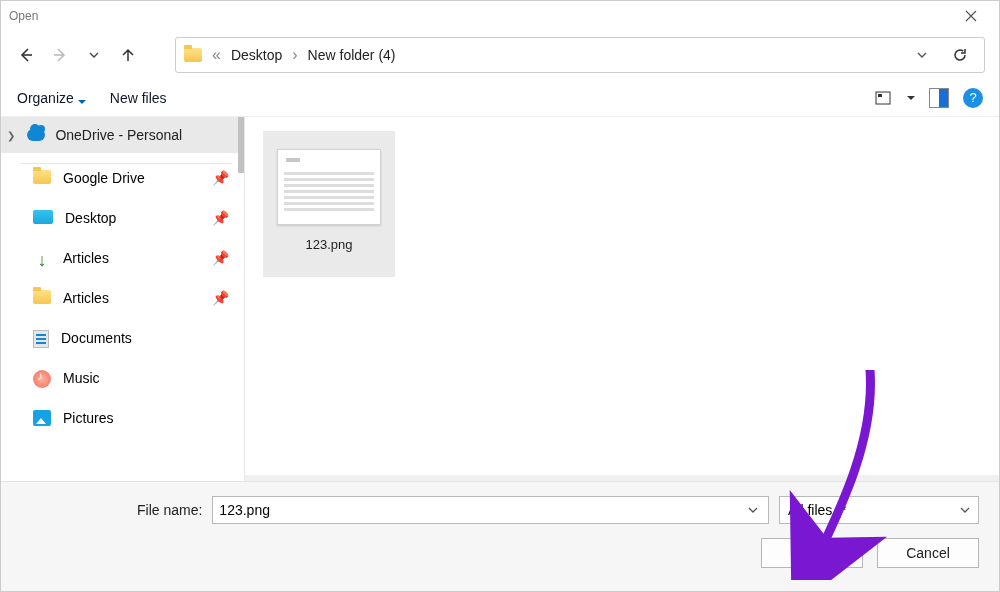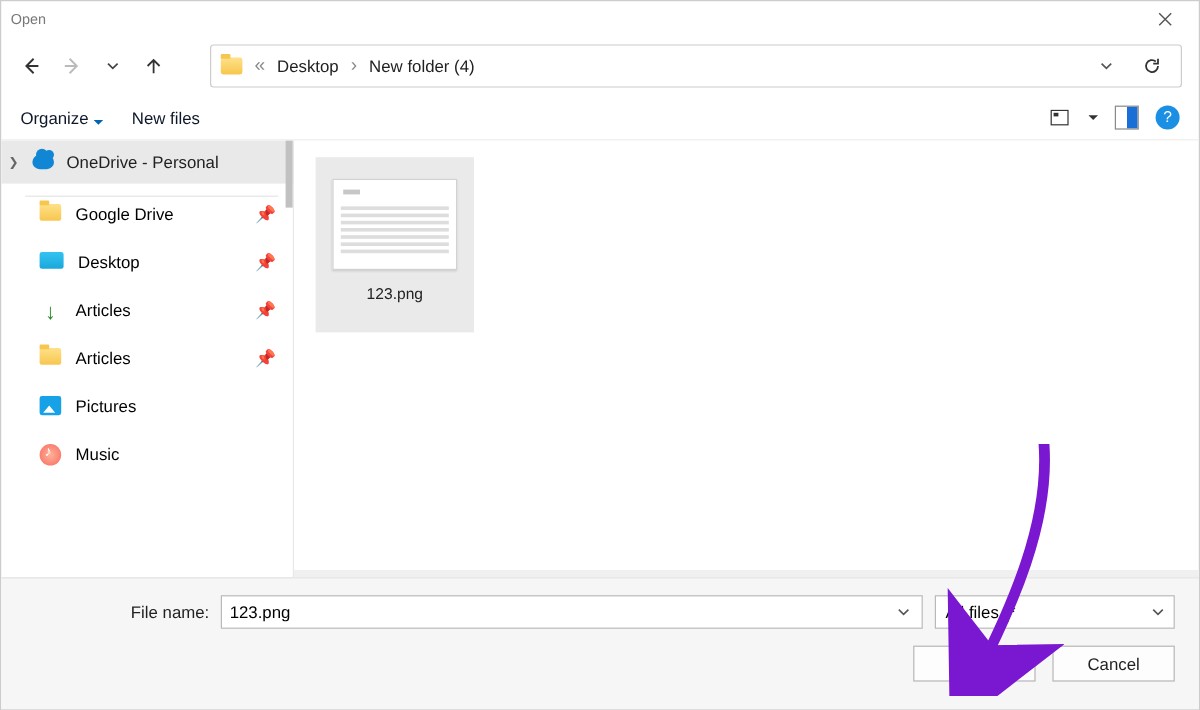--- a/index.html
+++ b/index.html
@@ -60,21 +60,21 @@
   .content { flex:1; position:relative; padding: 14px 18px; overflow:hidden; }
   .thumb { width:132px; height:146px; background:#eaeaea; display:flex; flex-direction:column; align-items:center; justify-content:flex-start; padding-top:18px; gap:12px; }
   .thumb .preview { width:104px; height:76px; background:#fff; border:1px solid #d2d2d2; box-shadow: 0 1px 2px rgba(0,0,0,.15); position:relative; padding:6px;}
   .thumb .preview .line { height:3px; background:#ddd; margin:3px 0; }
   .thumb .preview .hl1 { position:absolute; left:8px; top:8px; width:14px; height:4px; background:#c7c7c7; }
   .thumb .fname { font-size:13px; color:#222; }
   .scrollbar-bottom-content { position:absolute; left:0; right:0; bottom:0; height:6px; background:#f0f0f0; }
   
   .bottom { height: 110px; background:#f6f6f6; border-top:1px solid #e3e3e3; display:flex; flex-direction:column; padding: 14px 20px 14px 20px; gap:14px; }
   .fn-row { display:flex; align-items:center; gap:10px; }
-  .fn-label { font-size:14px; color:#222; margin-left:88px; }
+  .fn-label { font-size:14px; color:#222; margin-left:116px; }
   .fn-input-wrap { flex:1; height:28px; border:1px solid #b9b9b9; background:#fff; display:flex; align-items:center; padding:0 6px; }
   .fn-input-wrap input { border:none; outline:none; flex:1; font-size:14px; }
   .fn-drop { color:#555; padding:0 4px; }
   .filter-drop { width:200px; height:28px; border:1px solid #b9b9b9; background:#fff; display:flex; align-items:center; padding:0 8px; font-size:14px; }
   .filter-drop .dd { margin-left:auto; color:#555; }
   .btn-row { display:flex; gap:14px; margin-left:auto; }
   .btn { width:102px; height:30px; border:1px solid #b5b5b5; background:#fdfdfd; font-size:14px; display:flex; align-items:center; justify-content:center; color:#222;}
   
   .annotation-arrow { position:absolute; pointer-events:none; }
   svg { display:block; }
@@ -190,26 +190,30 @@
         <span class="ic-downloads">↓</span>
         <span>Articles</span>
         <span class="pin">📌</span>
       </div>
       <div class="side-q">
         <span class="ic-folder"></span>
         <span>Articles</span>
         <span class="pin">📌</span>
       </div>
       <div class="side-q">
+        <span class="ic-docs"></span>
+        <span>Documents</span>
+      </div>
+      <div class="side-q">
+        <span class="ic-music"></span>
+        <span>Music</span>
+      </div>
+      <div class="side-q">
         <span class="ic-pictures"></span>
         <span>Pictures</span>
-      </div>
-      <div class="side-q">
-        <span class="ic-music"></span>
-        <span>Music</span>
       </div>
     </div>
 
     <div class="content">
       <div class="thumb">
         <div class="preview">
           <div class="hl1"></div>
           <div style="margin-top:16px;">
             <div class="line"></div>
               <div class="line"></div>

